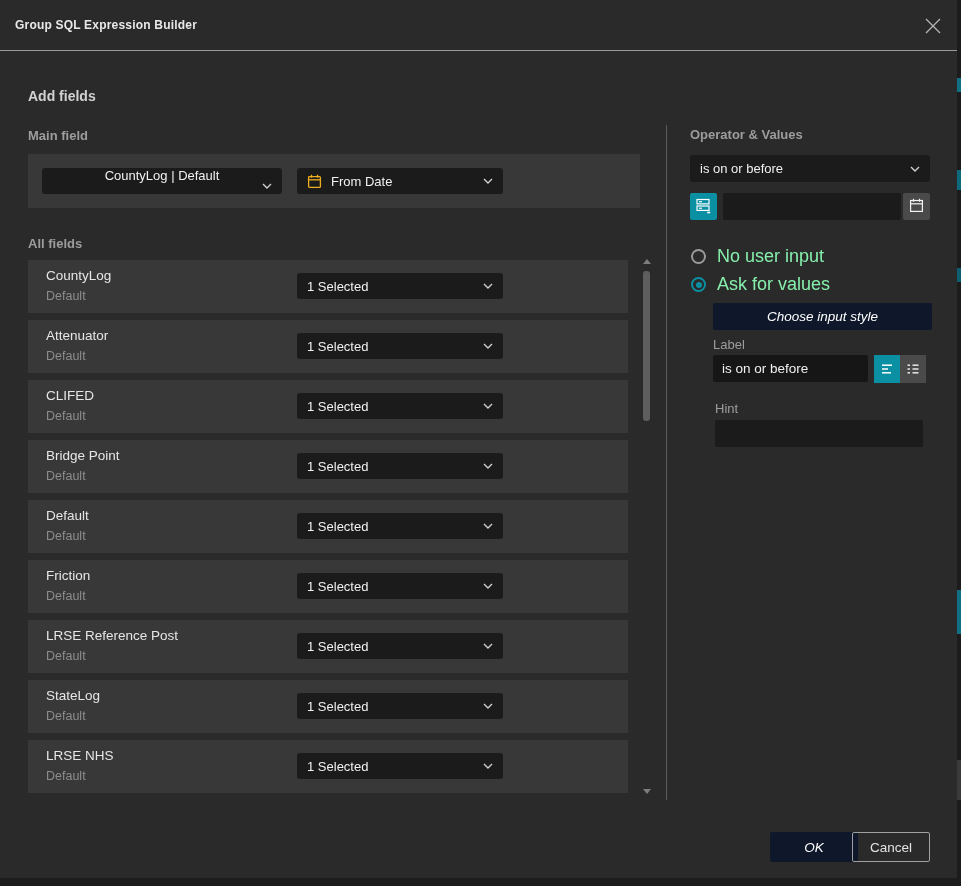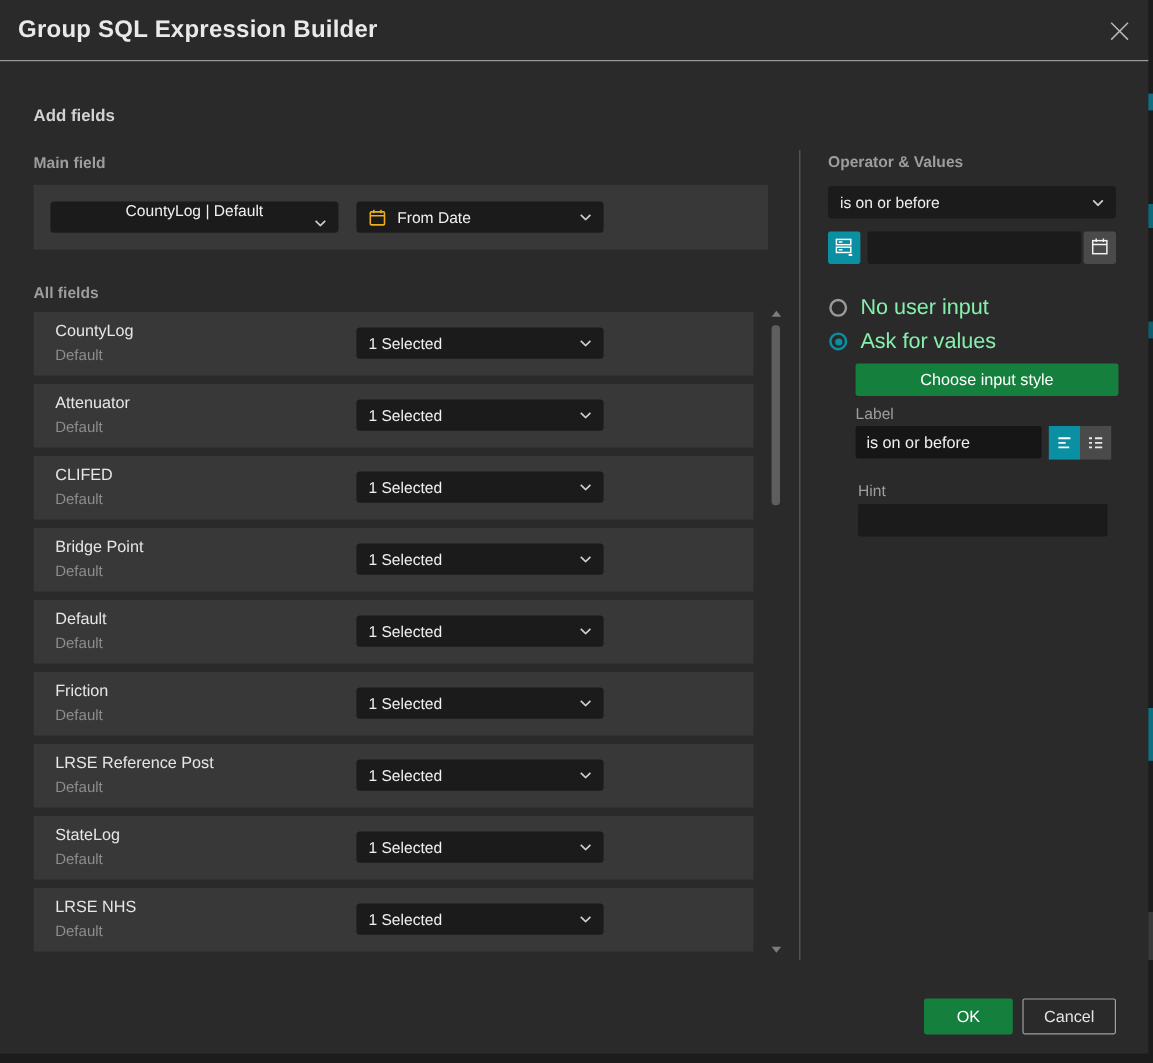--- a/index.html
+++ b/index.html
@@ -6,21 +6,21 @@
   html,body { background:#141414; }
   body { font-family:"Liberation Sans", sans-serif; }
   .stage { position:relative; width:961px; height:886px; background:#1c1c1c; overflow:hidden; }
 
   
   .edge-frag { position:absolute; width:5px; right:0; }
 
   .modal { position:absolute; left:0; top:0; width:957px; height:878px; background:#2a2a2a; }
 
   .titlebar { position:absolute; left:0; top:0; width:957px; height:51px; border-bottom:1px solid #9a9a9a; }
-  .title { position:absolute; left:15px; top:0; line-height:51px; font-size:20px; font-weight:600; color:#e9e9e9; letter-spacing:.2px; }
+  .title { position:absolute; left:15px; top:0; line-height:51px; font-size:12px; font-weight:600; color:#e9e9e9; letter-spacing:.2px; }
   .close-btn { position:absolute; right:13px; top:15px; width:22px; height:22px; cursor:pointer; }
 
   .h-section { position:absolute; font-size:14px; font-weight:700; color:#d2d2d2; }
   .h-sub { position:absolute; font-size:13px; font-weight:700; color:#9d9d9d; }
 
   .panel-box { position:absolute; background:#383838; }
 
   .dropdown { position:absolute; background:#1b1b1b; border-radius:3px; color:#f0f0f0; font-size:13px; display:flex; align-items:center; padding:0 10px; cursor:pointer; }
   .dropdown .chev { margin-left:auto; display:flex; }
   .dropdown .cal { margin-right:9px; display:flex; }
@@ -38,21 +38,21 @@
 
   .sq-btn { position:absolute; width:27px; height:27px; border:none; border-radius:2px; display:flex; align-items:center; justify-content:center; cursor:pointer; }
   .text-input { position:absolute; background:#1b1b1b; border:none; border-radius:2px; color:#f0f0f0; font-size:13.5px; padding:0 9px; outline:none; }
 
   .radio-row { position:absolute; display:flex; align-items:center; gap:11px; cursor:pointer; }
   .radio-dot { width:15px; height:15px; border-radius:50%; border:2px solid #9a9a9a; position:relative; flex:0 0 auto; }
   .radio-dot.on { border-color:#0b8fa3; }
   .radio-dot.on::after { content:""; position:absolute; left:2.5px; top:2.5px; width:6px; height:6px; border-radius:50%; background:#0b8fa3; }
   .radio-label { font-size:18px; color:#86efac; }
 
-  .accent-btn { position:absolute; background:#15803d; border:none; border-radius:2px; color:#fff; font-size:13.5px; font-family:"Liberation Sans",sans-serif; cursor:pointer; }
+  .accent-btn { position:absolute; background:#0f172a; border:none; border-radius:2px; color:#fff; font-size:13.5px; font-family:"Liberation Sans",sans-serif; cursor:pointer;font-style:italic; }
   .ghost-btn { position:absolute; background:transparent; border:1px solid #a0a0a0; border-radius:2px; color:#e3e3e3; font-size:13.5px; font-family:"Liberation Sans",sans-serif; cursor:pointer; }
 
   .seg-group { position:absolute; display:flex; }
   .seg { width:26px; height:28px; display:flex; align-items:center; justify-content:center; cursor:pointer; }
   .seg.active { background:#0b8fa3; }
   .seg.idle { background:#4a4a4a; }
 </style>
 </head>
 <body>
 
@@ -295,17 +295,17 @@
             <line x1="6.5" y1="7" x2="12.5" y2="7"></line>
           <line x1="1.5" y1="10.8" x2="4" y2="10.8"></line>
             <line x1="6.5" y1="10.8" x2="12.5" y2="10.8"></line>
         </svg>
       </span>
     </div>
 
     <div class="h-sub" style="left:715px;top:401px;font-weight:400;color:#9d9d9d;">Hint</div>
     <input class="text-input" style="left: 715px; top: 420px; width: 208px; height: 27px;" value="">
 
-    <button class="accent-btn" style="left:770px;top:832px;width:74px;height:30px;font-weight:400;">OK</button>
+    <button class="accent-btn" style="left:770px;top:832px;width:88px;height:30px;font-weight:400;">OK</button>
     <button class="ghost-btn" style="left:852px;top:832px;width:78px;height:30px;">Cancel</button>
 
   </div>
 </div>
 
 </body></html>

